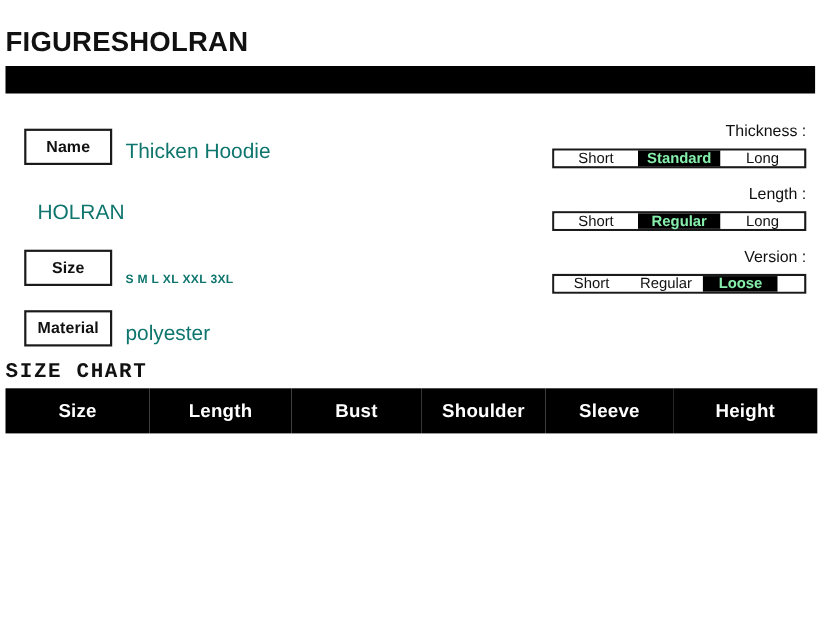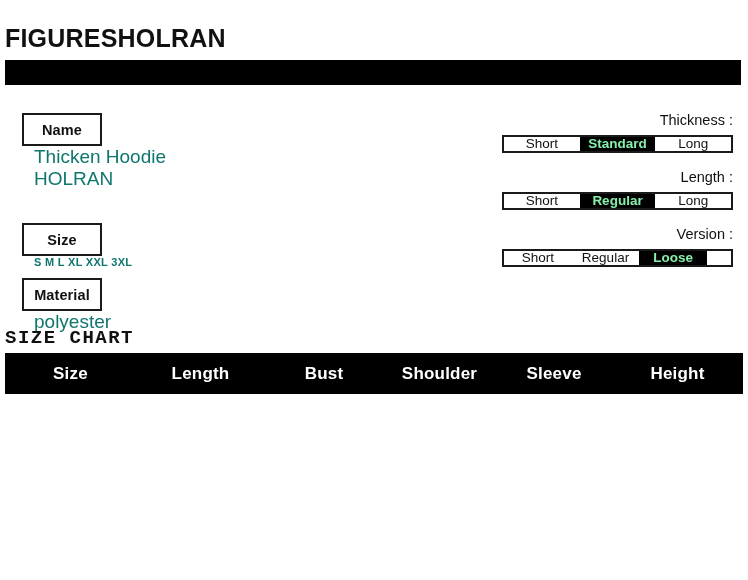--- a/index.html
+++ b/index.html
@@ -45,24 +45,23 @@
   }
 
   
   #info-panel {
     position: absolute;
     left: 22px; top: 113px;
     width: 330px;
   }
   .info-row {
     display: flex;
-    align-items: flex-start;
+    align-items: flex-end;
     height: 37px;
     margin-bottom: 18px;
-    flex-direction: column;
   }
   .info-label-box {
     width: 80px;
     height: 33px;
     border: 2px solid #1a1a1a;
     box-sizing: border-box;
     display: flex;
     align-items: center;
     justify-content: center;
     background: #ffffff;

